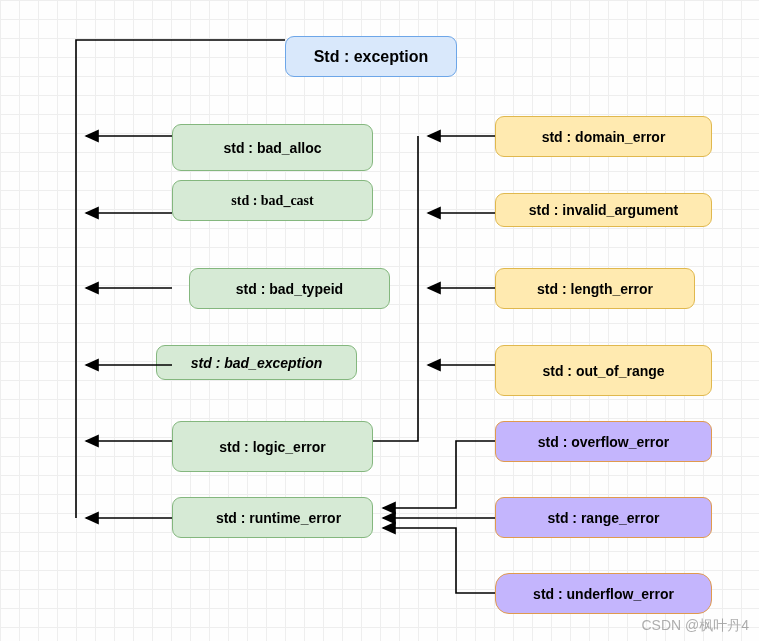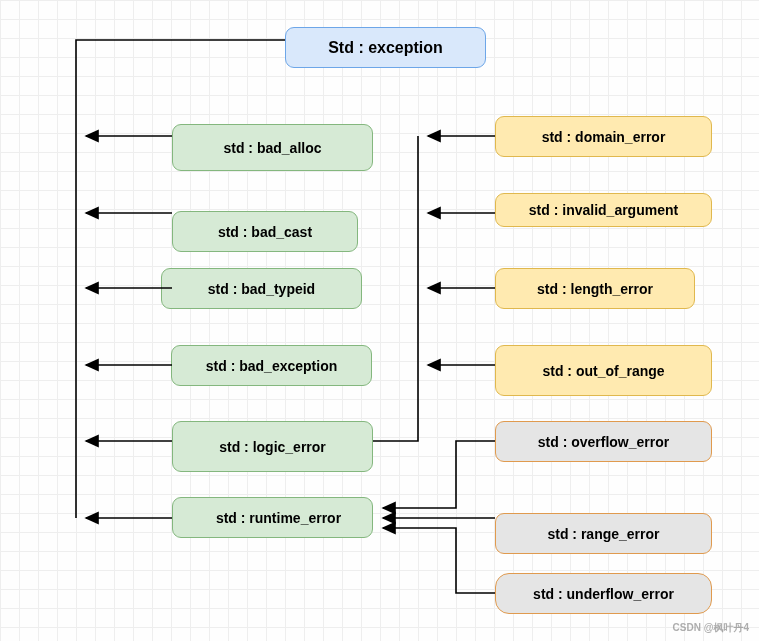--- a/index.html
+++ b/index.html
@@ -34,57 +34,57 @@
   }
   .green {
     background: #d6ead5;
     border: 1.5px solid #84b77e;
   }
   .yellow {
     background: #ffeab0;
     border: 1.5px solid #e0b84e;
   }
   .orange {
-    background: #e5e5e5;
+    background: #c4b5fd;
     border: 1.5px solid #e09a4e;
   }
   .watermark {
     position: absolute;
     bottom: 6px;
     right: 10px;
-    font-size: 10px;
+    font-size: 14px;
     color: rgba(120,120,120,0.6);
-    font-weight: bold;
+    font-weight: normal;
   }
   svg.arrows {
     position: absolute;
     top: 0; left: 0;
     width: 759px; height: 641px;
     pointer-events: none;
   }
 </style>
 </head>
 <body>
 
-<div class="box blue" style="left:285px; top:27px; width:201px; height:41px; font-size:16px;">Std : exception</div>
+<div class="box blue" style="left:285px; top:36px; width:172px; height:41px; font-size:16px;">Std : exception</div>
 
 <div class="box green" style="left:172px; top:124px; width:201px; height:47px;">std : bad_alloc</div>
-<div class="box green" style="left:172px; top:211px; width:186px; height:41px;">std : bad_cast</div>
-<div class="box green" style="left:161px; top:268px; width:201px; height:41px;">std : bad_typeid</div>
-<div class="box green" style="left:171px; top:345px; width:201px; height:41px;">std : bad_exception</div>
+<div class="box green" style="left:172px; top:180px; width:201px; height:41px;font-family:Liberation Serif, serif;">std : bad_cast</div>
+<div class="box green" style="left:189px; top:268px; width:201px; height:41px;">std : bad_typeid</div>
+<div class="box green" style="left:156px; top:345px; width:201px; height:35px;font-style:italic;">std : bad_exception</div>
 <div class="box green" style="left:172px; top:421px; width:201px; height:51px;">std : logic_error</div>
 <div class="box green" style="left:172px; top:497px; width:201px; height:41px;padding-left:20px;">std : runtime_error</div>
 
 <div class="box yellow" style="left:495px; top:116px; width:217px; height:41px;">std : domain_error</div>
 <div class="box yellow" style="left:495px; top:193px; width:217px; height:34px;">std : invalid_argument</div>
 <div class="box yellow" style="left:495px; top:268px; width:200px; height:41px;">std : length_error</div>
 <div class="box yellow" style="left:495px; top:345px; width:217px; height:51px;">std : out_of_range</div>
 
 <div class="box orange" style="left:495px; top:421px; width:217px; height:41px;">std : overflow_error</div>
-<div class="box orange" style="left:495px; top:497px; width:217px; height:41px;margin-top:16px;">std : range_error</div>
+<div class="box orange" style="left:495px; top:497px; width:217px; height:41px;">std : range_error</div>
 <div class="box orange" style="left:495px; top:573px; width:217px; height:41px;border-radius:14px;">std : underflow_error</div>
 
 <div class="watermark">CSDN @枫叶丹4</div>
 
 <svg class="arrows">
   <defs>
     <marker id="ah" markerWidth="10" markerHeight="10" refX="8" refY="5" orient="auto">
       <path d="M0,1 L9,5 L0,9 Z" fill="#000"></path>
     </marker>
   </defs>

